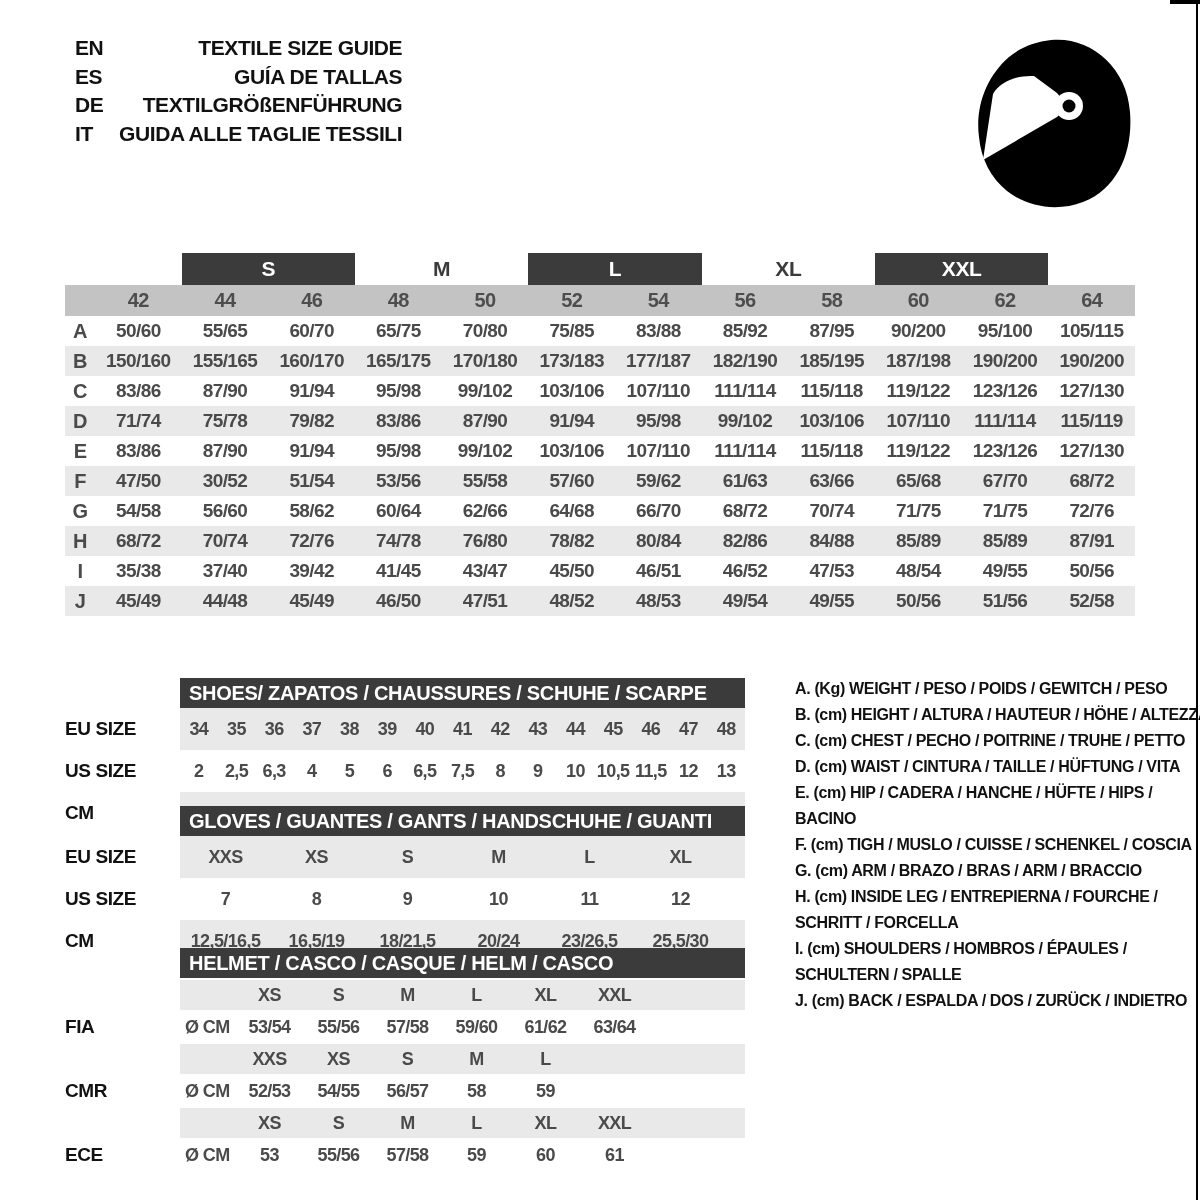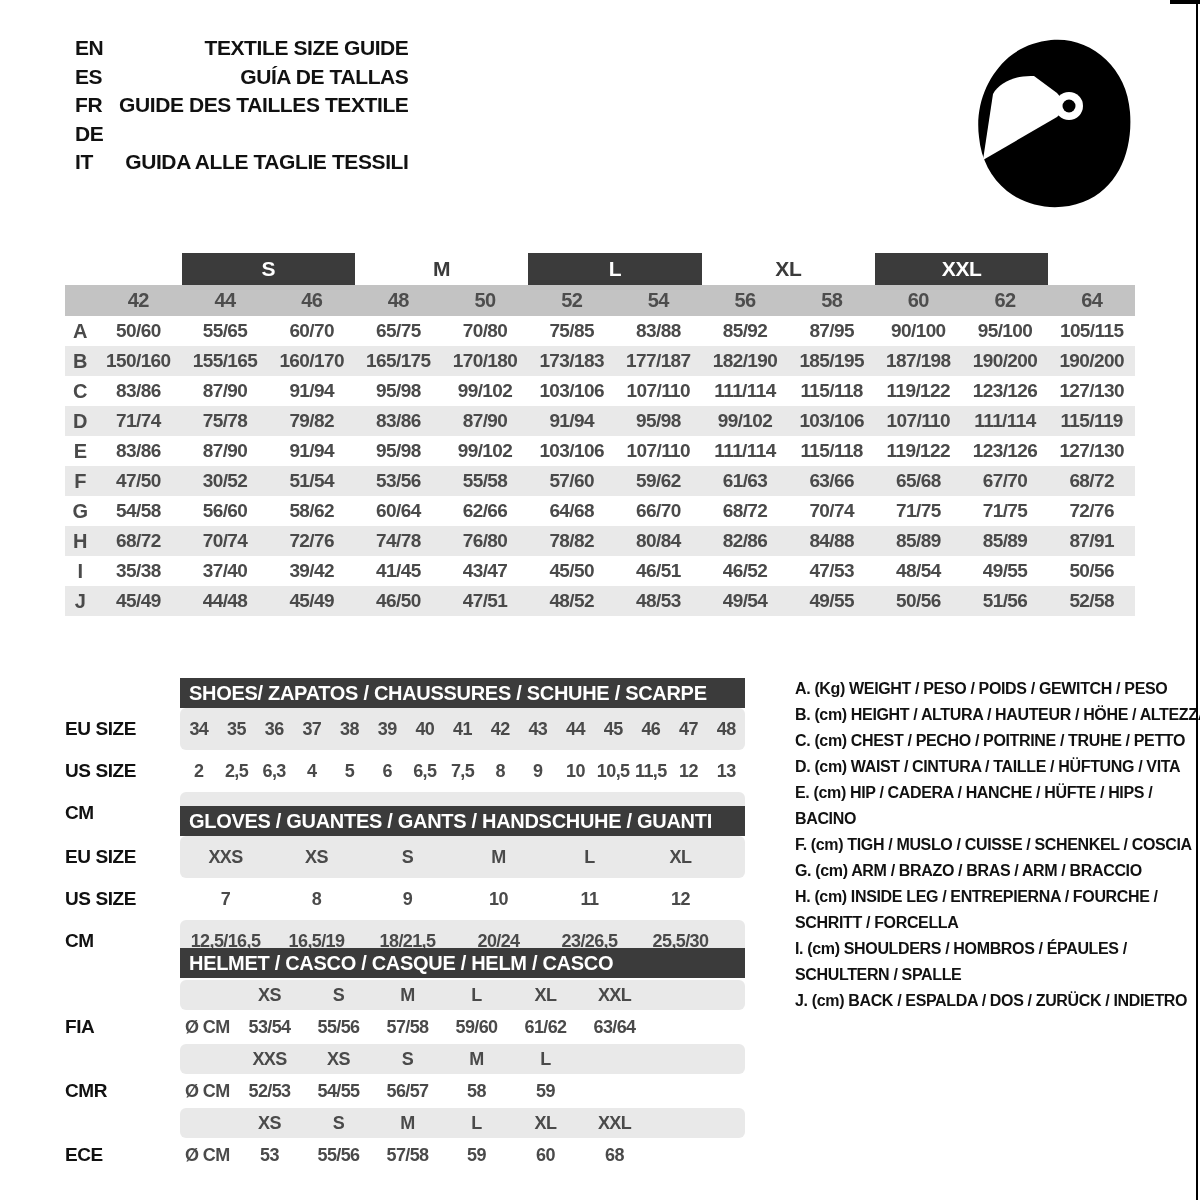--- a/index.html
+++ b/index.html
@@ -42,21 +42,21 @@
   .sub-table{position:absolute;left:65px;width:680px;}
   #shoes-table{top:678px;}
   #gloves-table{top:806px;}
   #helmet-table{top:948px;}
   .sub-title{margin-left:115px;height:30px;background:var(--dark-band);color:#fff;
              display:flex;align-items:center;padding-left:9px;font-size:20px;letter-spacing:-0.3px;white-space:nowrap;text-align:center;}
   .sub-row{display:flex;height:42px;}
   .helmet-row{height:30px;margin-top:2px;}
   .sub-label{width:115px;display:flex;align-items:center;font-size:19px;
              color:var(--text-black);letter-spacing:-0.4px;}
-  .sub-band{flex:1;display:grid;border-radius:6px;}
+  .sub-band{flex:1;display:grid;}
   .sub-band.striped{background:var(--stripe);}
   .shoes-cols{grid-template-columns:repeat(15,1fr);}
   .gloves-cols{grid-template-columns:repeat(6,91px) 1fr;}
   .helmet-cols{grid-template-columns:55px repeat(6,69px) 1fr;}
   .sub-cell{display:flex;align-items:center;justify-content:center;font-size:18px;
             color:var(--text-table);letter-spacing:-0.6px;white-space:nowrap;}
   .sub-cell.unit{justify-content:flex-start;padding-left:5px;}
   
   .legend{position:absolute;left:795px;top:676px;width:420px;font-size:16px;
           line-height:26px;color:var(--text-black);letter-spacing:-0.35px;}
@@ -70,25 +70,22 @@
 <div class="lang-list">
     <div class="lang-row">
       <div class="lang-code">EN</div>
       <div class="lang-title">TEXTILE SIZE GUIDE</div>
     </div>
     <div class="lang-row">
       <div class="lang-code">ES</div>
       <div class="lang-title">GUÍA DE TALLAS</div>
     </div>
     <div class="lang-row">
-      <div class="lang-code">FR</div>
-      <div class="lang-title">GUIDE DES TAILLES TEXTILE</div>
-    </div>
-    <div class="lang-row">
       <div class="lang-code">DE</div>
+      <div class="lang-title">TEXTILGRÖßENFÜHRUNG</div>
     </div>
     <div class="lang-row">
       <div class="lang-code">IT</div>
       <div class="lang-title">GUIDA ALLE TAGLIE TESSILI</div>
     </div>
   </div>
 
 <div class="helmet-logo">
   <svg width="158" height="172" viewBox="0 0 158 172" aria-hidden="true">
     <path d="M74,2 C112,-2 150,28 153,74 C156,112 142,150 106,164 C80,174 50,169 30,153 C14,140 4,121 2,99 C-2,68 10,38 32,19 C44,9 58,4 74,2 Z" fill="#000"></path>
@@ -128,21 +125,21 @@
         <div class="cell letter">A</div>
         <div class="cell">50/60</div>
         <div class="cell">55/65</div>
         <div class="cell">60/70</div>
         <div class="cell">65/75</div>
         <div class="cell">70/80</div>
         <div class="cell">75/85</div>
         <div class="cell">83/88</div>
         <div class="cell">85/92</div>
         <div class="cell">87/95</div>
-        <div class="cell">90/100</div>
+        <div class="cell">90/200</div>
         <div class="cell">95/100</div>
         <div class="cell">105/115</div>
       </div>
       <div class="grid-row data-row striped">
         <div class="cell letter">B</div>
         <div class="cell">150/160</div>
         <div class="cell">155/165</div>
         <div class="cell">160/170</div>
         <div class="cell">165/175</div>
         <div class="cell">170/180</div>
@@ -447,21 +444,21 @@
       </div>
       <div class="sub-row helmet-row">
         <div class="sub-label">ECE</div>
         <div class="sub-band helmet-cols">
           <div class="sub-cell unit">Ø CM</div>
           <div class="sub-cell">53</div>
           <div class="sub-cell">55/56</div>
           <div class="sub-cell">57/58</div>
           <div class="sub-cell">59</div>
           <div class="sub-cell">60</div>
-          <div class="sub-cell">68</div>
+          <div class="sub-cell">61</div>
         </div>
       </div>
     </div>
 </div>
 
 <div class="legend">
     <div class="legend-item">A. (Kg) WEIGHT / PESO / POIDS / GEWITCH / PESO</div>
     <div class="legend-item">B. (cm) HEIGHT / ALTURA / HAUTEUR / HÖHE / ALTEZZA</div>
     <div class="legend-item">C. (cm) CHEST / PECHO / POITRINE / TRUHE / PETTO</div>
     <div class="legend-item">D. (cm) WAIST / CINTURA / TAILLE / HÜFTUNG / VITA</div>

